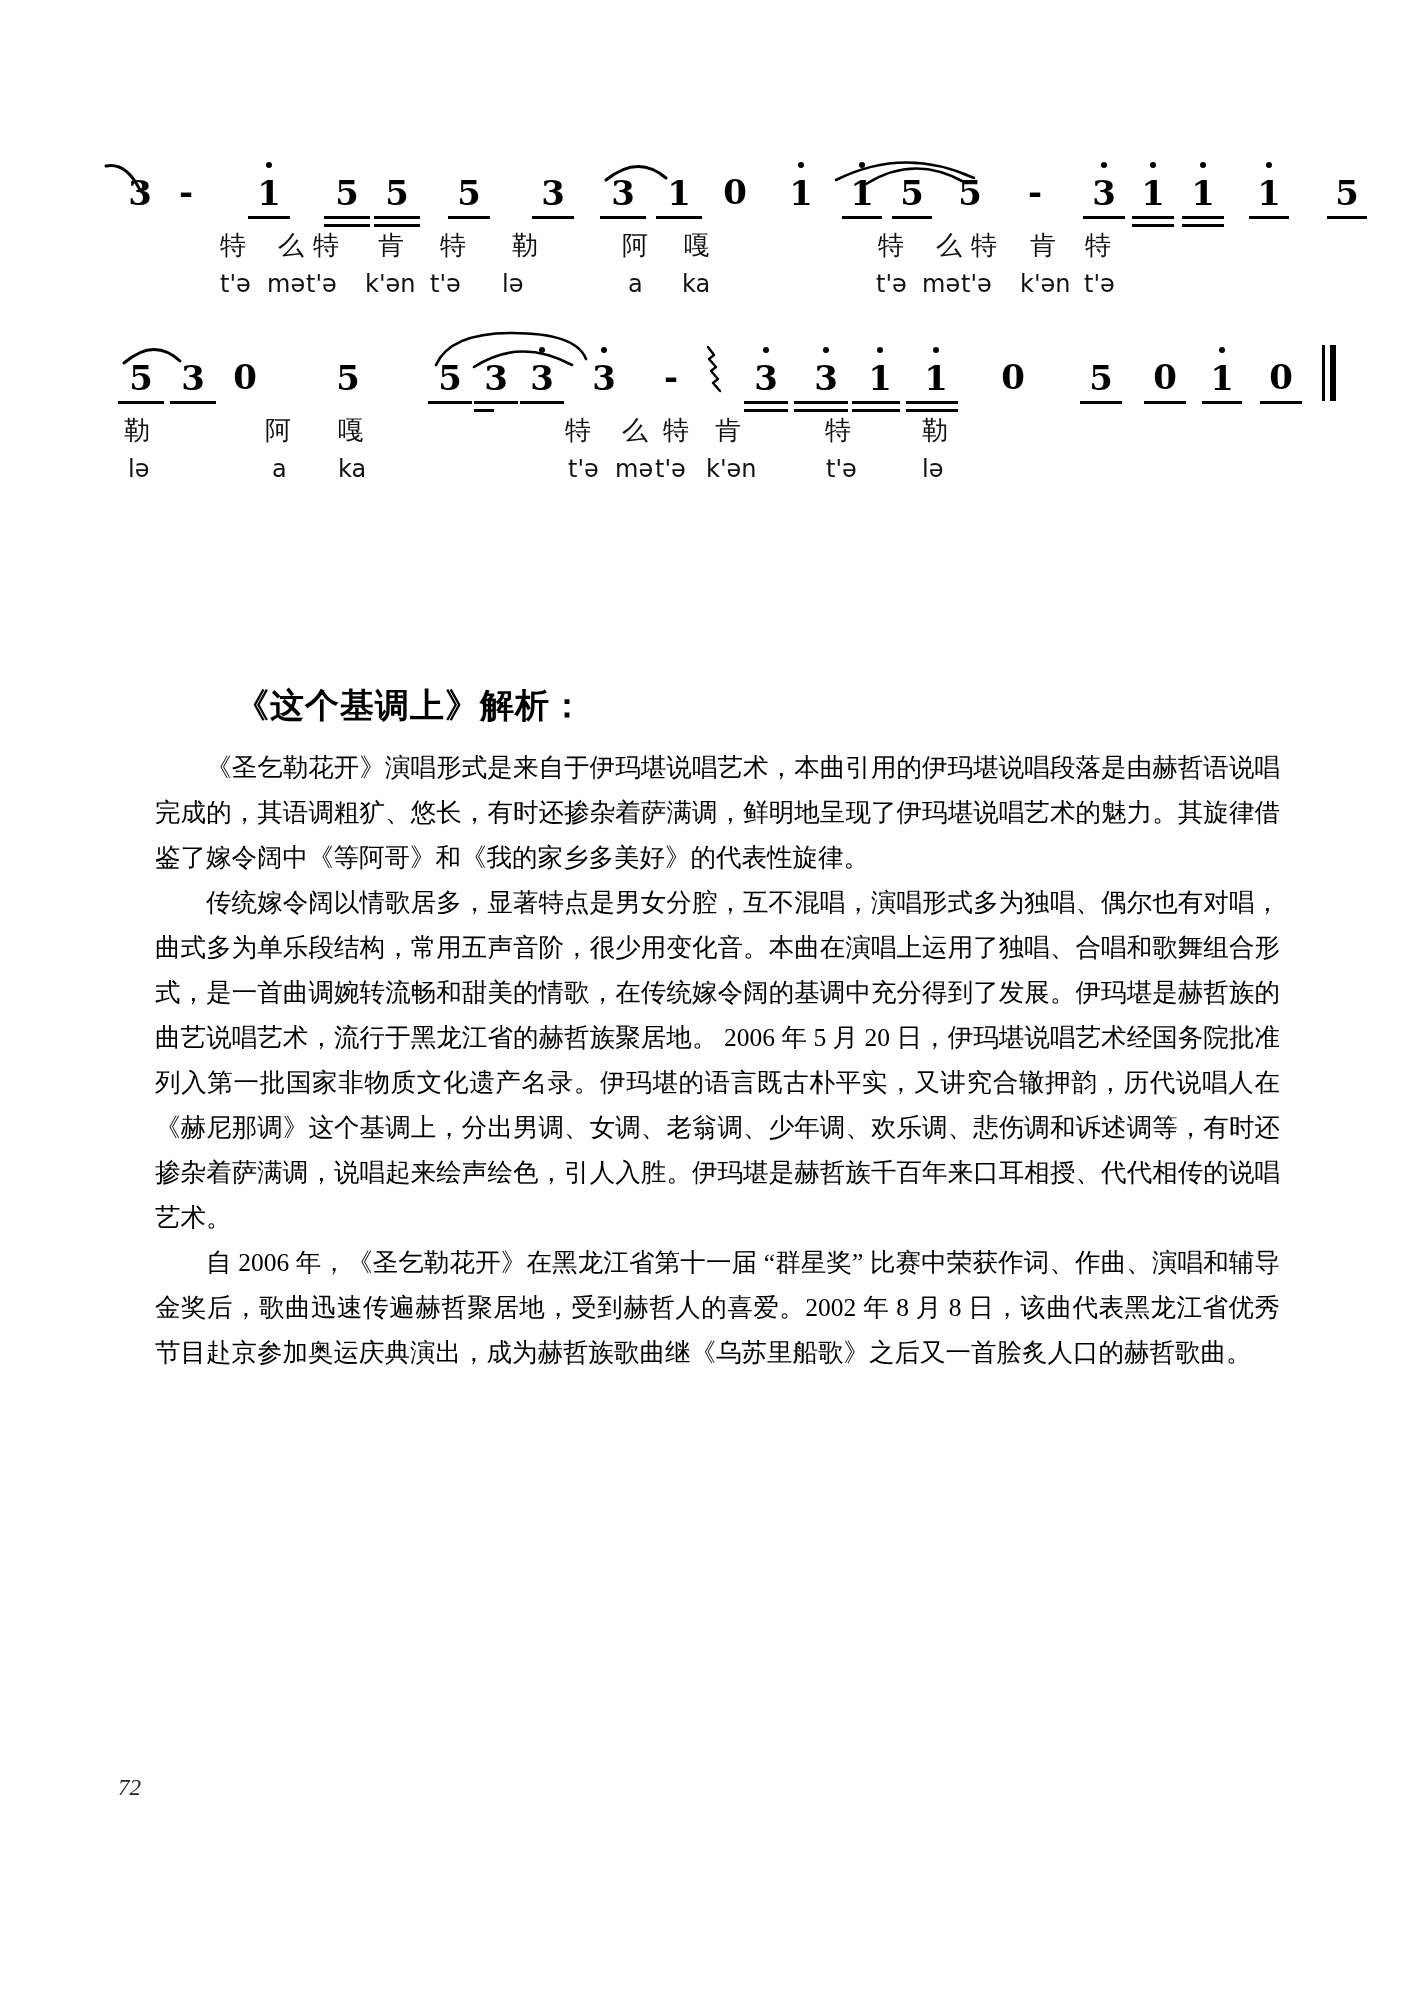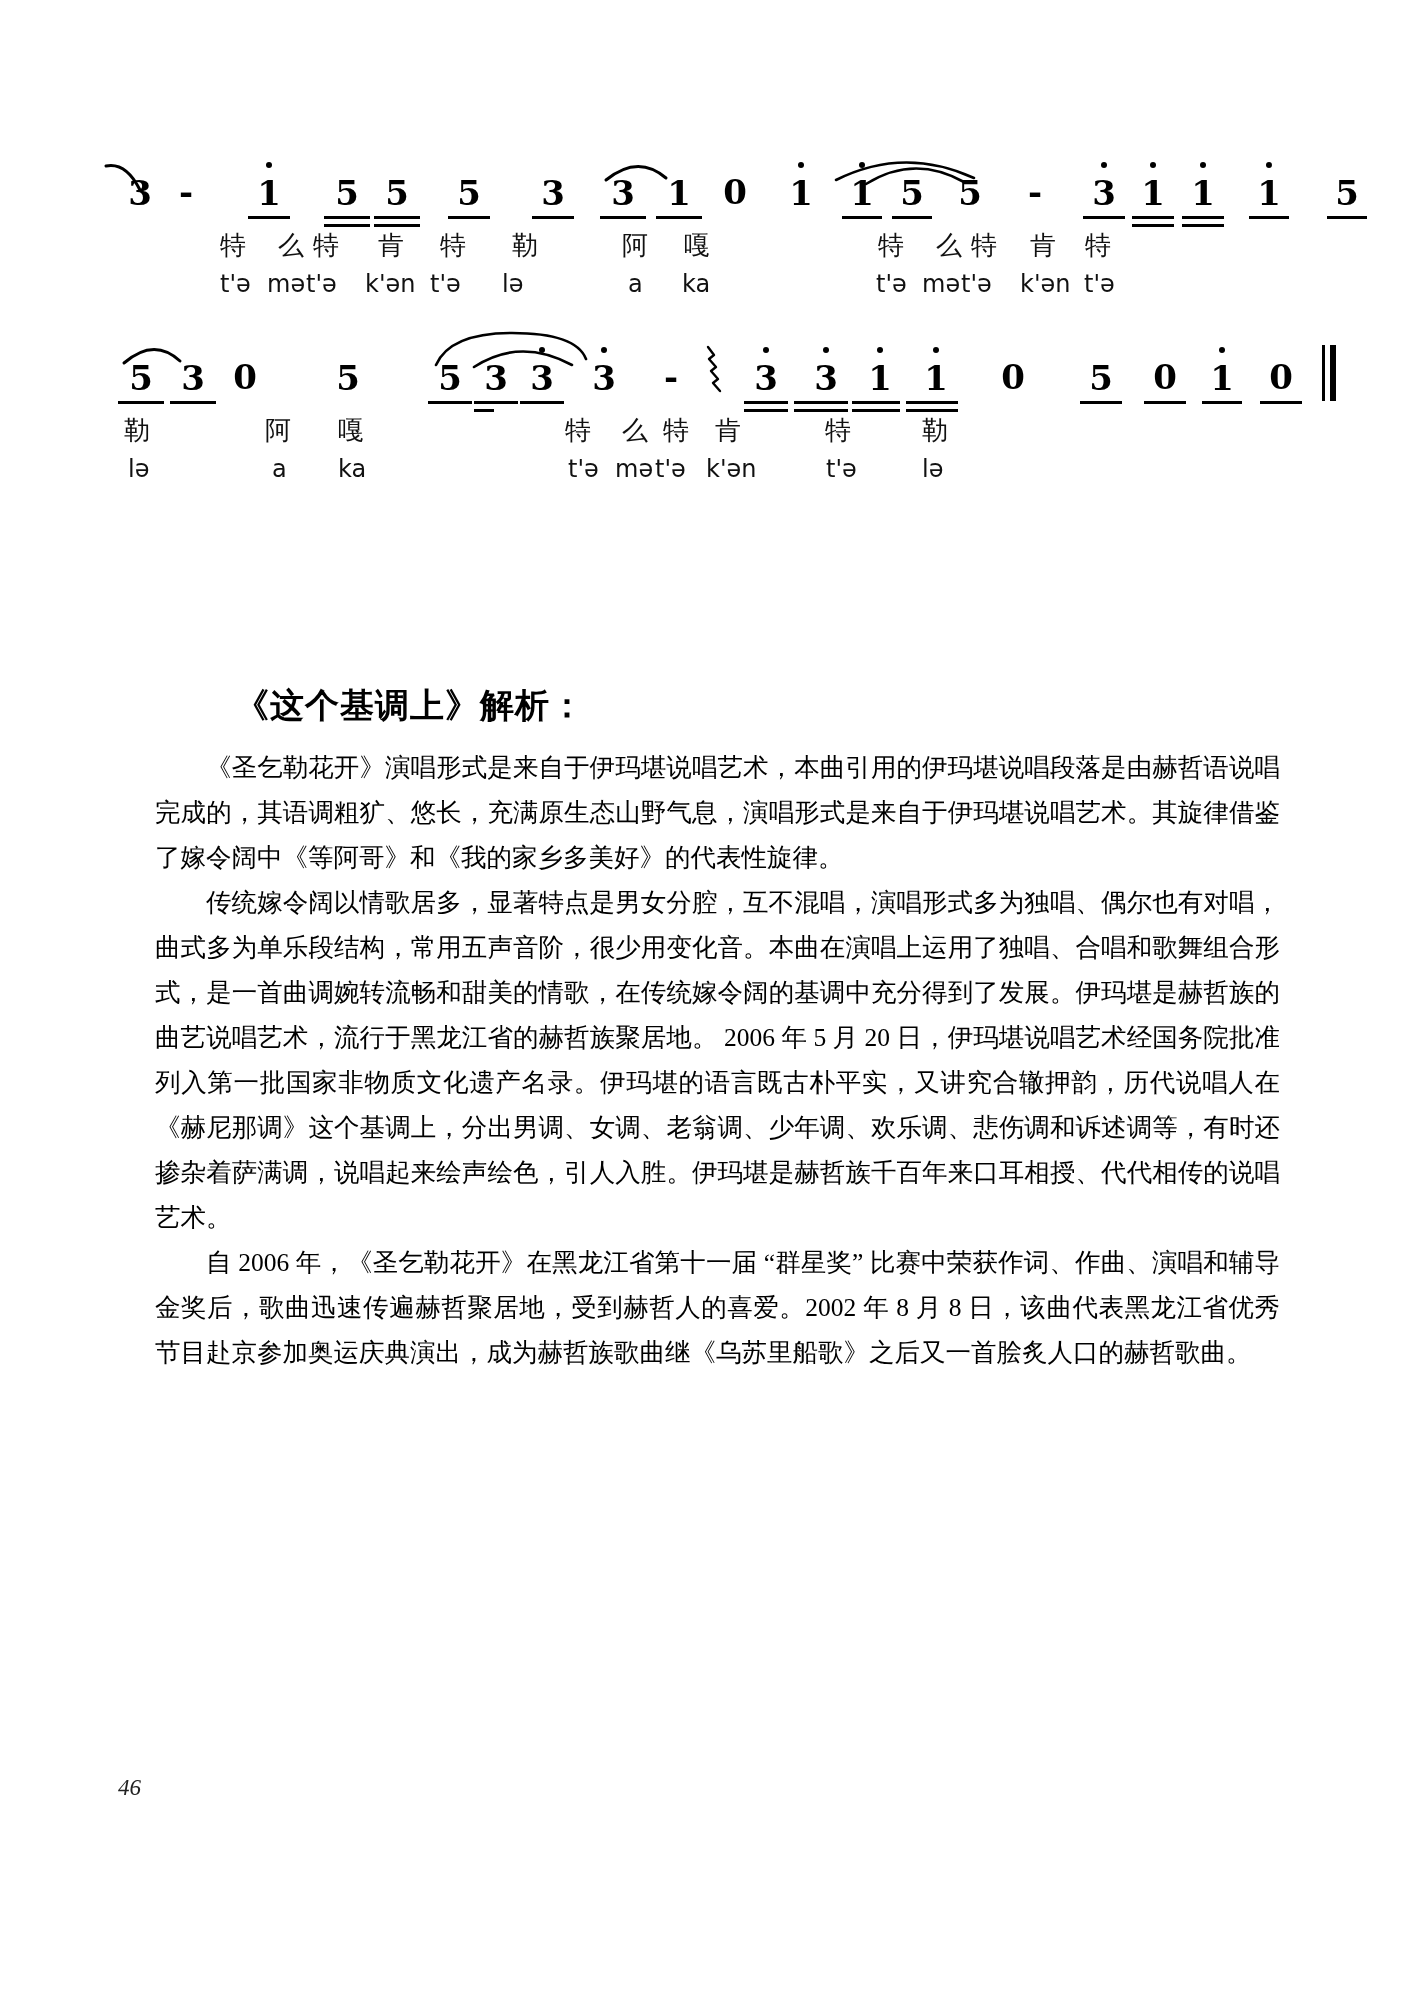--- a/index.html
+++ b/index.html
@@ -464,20 +464,20 @@
         <span class="lyr" style="left:596px;">k'ən</span>
         <span class="lyr" style="left:716px;">t'ə</span>
         <span class="lyr" style="left:812px;">lə</span>
       </div>
     </div>
   </div>
 
   <h2 class="heading">《这个基调上》解析：</h2>
 
   <div class="body">
-    <p>《圣乞勒花开》演唱形式是来自于伊玛堪说唱艺术，本曲引用的伊玛堪说唱段落是由赫哲语说唱完成的，其语调粗犷、悠长，充满原生态山野气息，演唱形式是来自于伊玛堪说唱艺术。其旋律借鉴了嫁令阔中《等阿哥》和《我的家乡多美好》的代表性旋律。</p>
+    <p>《圣乞勒花开》演唱形式是来自于伊玛堪说唱艺术，本曲引用的伊玛堪说唱段落是由赫哲语说唱完成的，其语调粗犷、悠长，有时还掺杂着萨满调，鲜明地呈现了伊玛堪说唱艺术的魅力。其旋律借鉴了嫁令阔中《等阿哥》和《我的家乡多美好》的代表性旋律。</p>
     <p>传统嫁令阔以情歌居多，显著特点是男女分腔，互不混唱，演唱形式多为独唱、偶尔也有对唱，曲式多为单乐段结构，常用五声音阶，很少用变化音。本曲在演唱上运用了独唱、合唱和歌舞组合形式，是一首曲调婉转流畅和甜美的情歌，在传统嫁令阔的基调中充分得到了发展。伊玛堪是赫哲族的曲艺说唱艺术，流行于黑龙江省的赫哲族聚居地。 2006 年 5 月 20 日，伊玛堪说唱艺术经国务院批准列入第一批国家非物质文化遗产名录。伊玛堪的语言既古朴平实，又讲究合辙押韵，历代说唱人在《赫尼那调》这个基调上，分出男调、女调、老翁调、少年调、欢乐调、悲伤调和诉述调等，有时还掺杂着萨满调，说唱起来绘声绘色，引人入胜。伊玛堪是赫哲族千百年来口耳相授、代代相传的说唱艺术。</p>
     <p>自 2006 年，《圣乞勒花开》在黑龙江省第十一届 “群星奖” 比赛中荣获作词、作曲、演唱和辅导金奖后，歌曲迅速传遍赫哲聚居地，受到赫哲人的喜爱。2002 年 8 月 8 日，该曲代表黑龙江省优秀节目赴京参加奥运庆典演出，成为赫哲族歌曲继《乌苏里船歌》之后又一首脍炙人口的赫哲歌曲。</p>
   </div>
 
-  <div class="pageno">46</div>
+  <div class="pageno">72</div>
 
 </div>
 
 </body></html>

